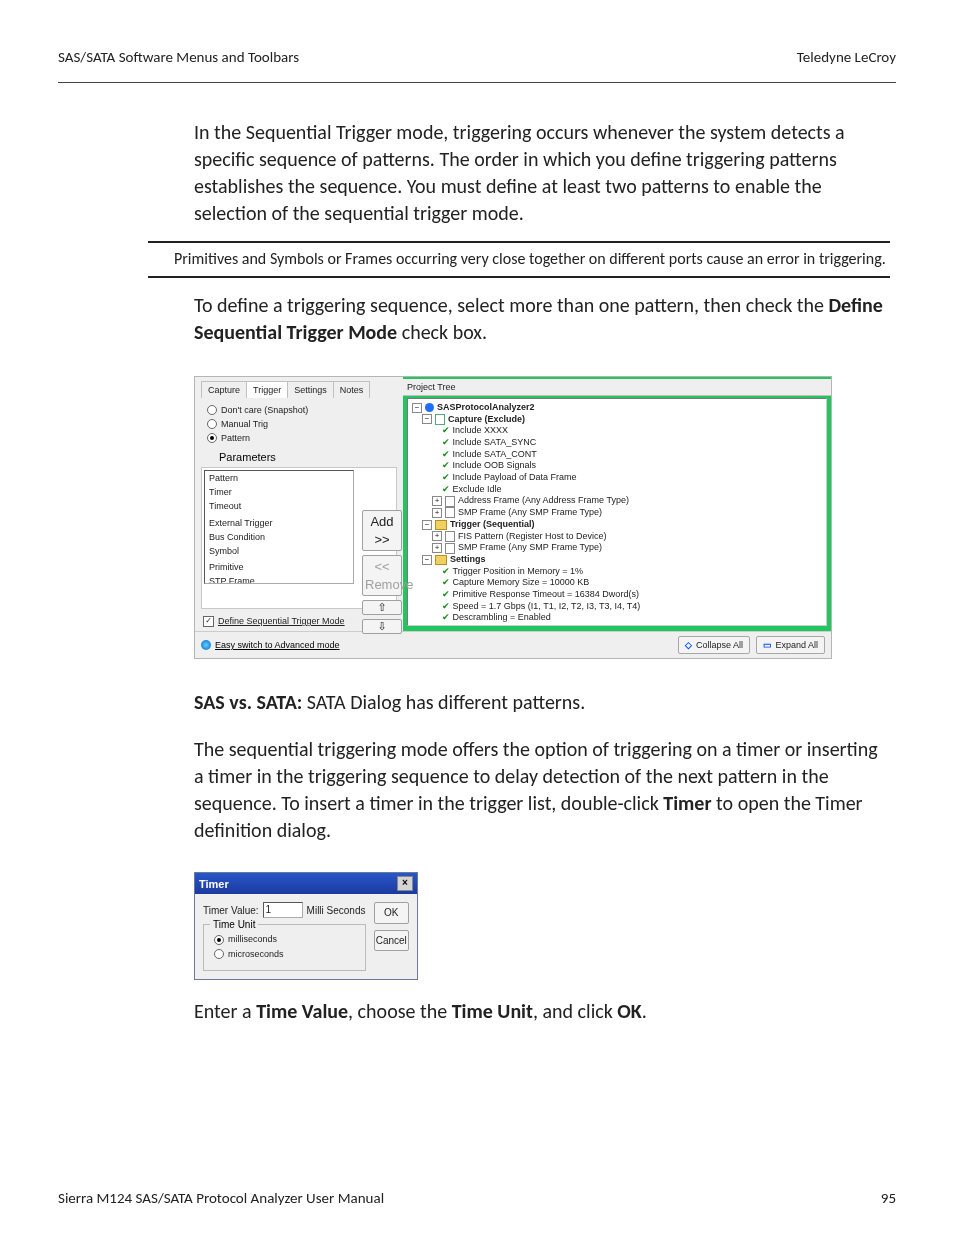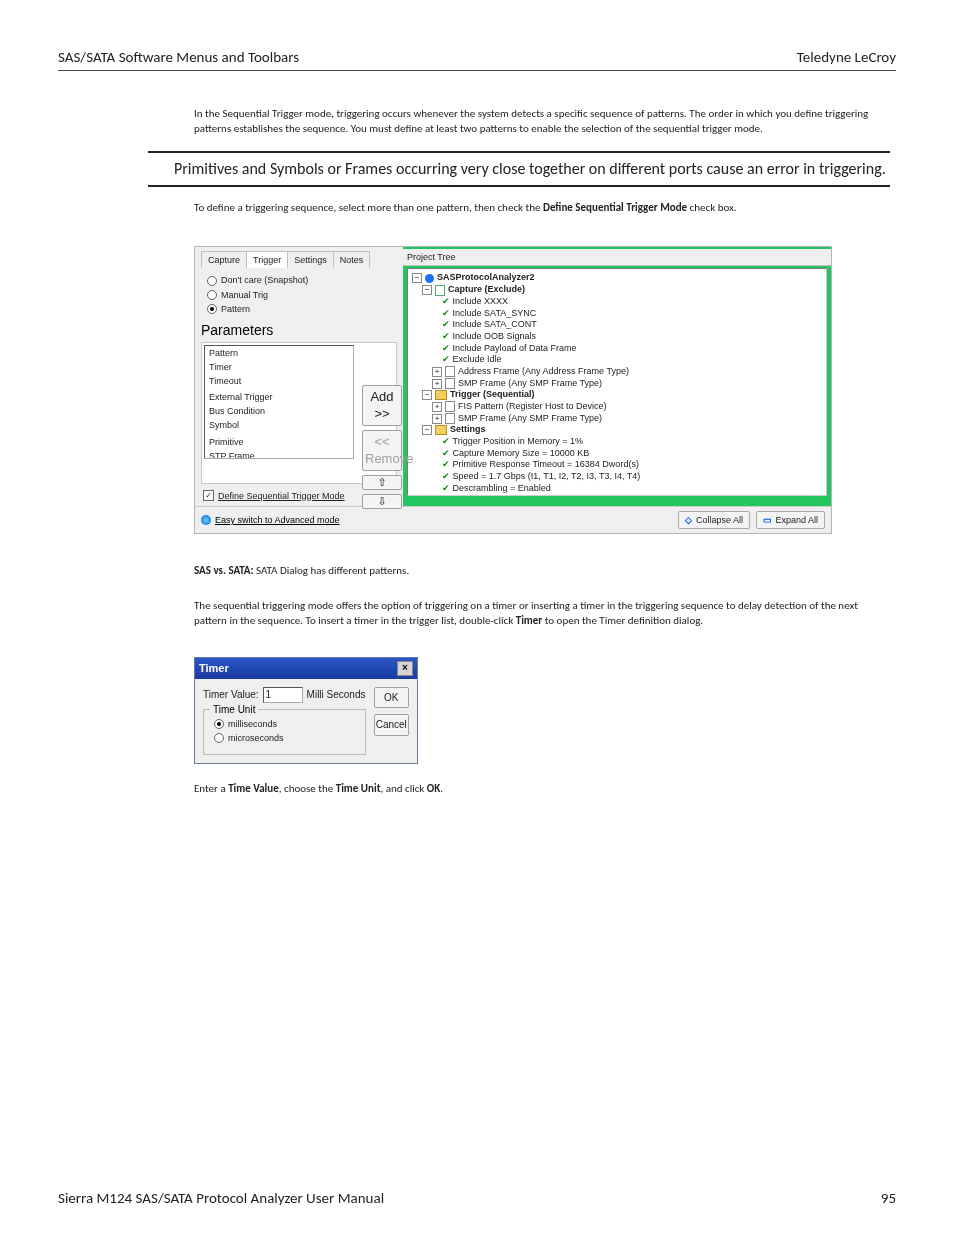--- a/index.html
+++ b/index.html
@@ -17,29 +17,29 @@
     position: relative;
     box-sizing: border-box;
     padding: 48px 58px 40px 58px;
   }
   .header {
     display: flex;
     justify-content: space-between;
     font-size: 15px;
     color: #222;
     border-bottom: 1px solid #444;
-    padding-bottom: 4px;
+    padding-bottom: 16px;
     margin-bottom: 36px;
   }
   .content {
     margin-left: 136px;
     margin-right: 12px;
     line-height: 1.35;
   }
-  .para { margin: 0 0 14px 0; font-size:11px; }
+  .para { margin: 0 0 14px 0; font-size:20px; }
   .note-wrap {
     margin-left: 90px;
     margin-right: 6px;
   }
   hr.note-rule { border: none; border-top: 2px solid #222; margin: 6px 0; }
   .note-text { margin-left: 26px; font-size:16px; line-height:1.3; }
   .bold { font-weight: 700; }
   
   .app1 {
     margin-top: 30px;
@@ -71,21 +71,21 @@
     padding: 2px 6px 2px 6px;
     border: 1px solid #c0c0c0;
     border-bottom: none;
     background: #efefef;
     margin-right: -1px;
   }
   .tab.active { background:#fff; position:relative; z-index:1; }
   .radio-row { display:flex; align-items:center; gap:4px; font-size:9px; margin:2px 0 2px 6px; }
   .radio-dot { width:8px; height:8px; border:1px solid #666; border-radius:50%; display:inline-flex; align-items:center; justify-content:center; background:#fff;}
   .radio-dot.selected::after { content:""; width:4px; height:4px; background:#000; border-radius:50%; }
-  .group-label { font-size:14px; margin:6px 0 2px 0; color:#000; }
+  .group-label { font-size:11px; margin:6px 0 2px 18px; color:#000; }
   .group-box { border:1px solid #c8c8c8; padding:2px; background:#fff; position:relative; }
   .listbox {
     width: 148px; height: 112px; border:1px inset #aaa; background:#fff;
     overflow:hidden; font-size:9px;
   }
   .listbox div { padding:1px 4px; white-space:nowrap; }
   .btn-col {
     position:absolute; left:160px; top:42px; width:40px;
     display:flex; flex-direction:column; gap:4px;
   }

